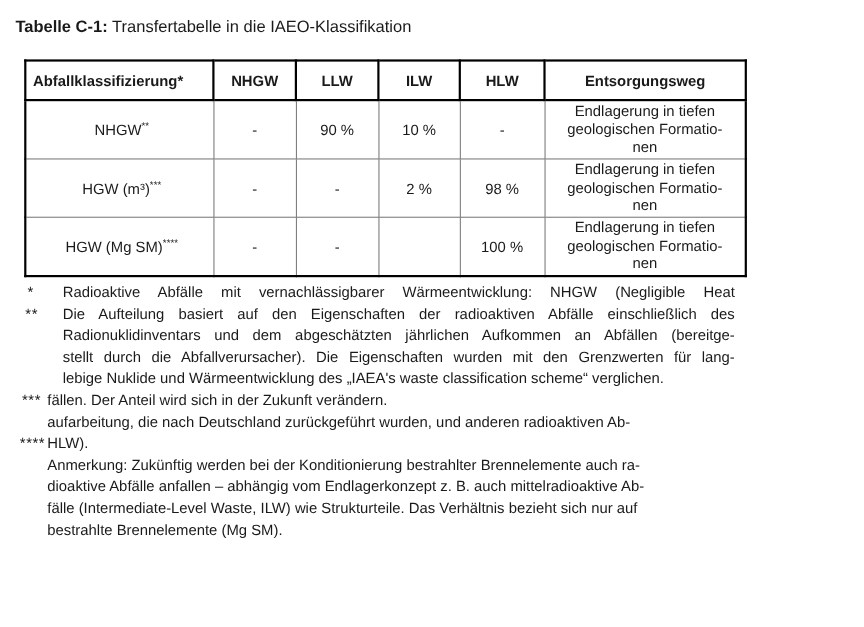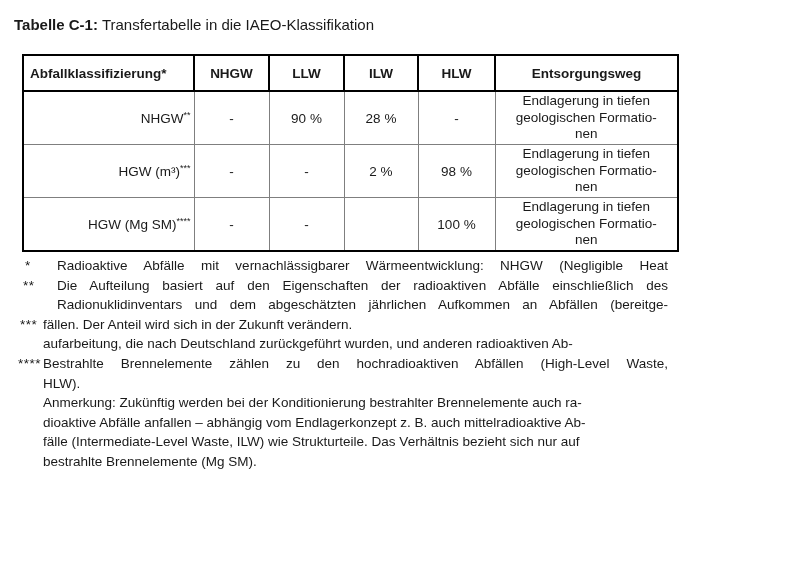--- a/index.html
+++ b/index.html
@@ -27,21 +27,21 @@
     border: 2px solid #000;
     font-weight: bold; height: 34px; text-align: center;
     padding: 0 4px; white-space: nowrap; overflow: hidden;
   }
   table.transfer th.c1 { text-align: left; padding-left: 6px; }
   table.transfer td {
     border: 1px solid #7f7f7f;
     height: 50px; text-align: center; vertical-align: middle;
     padding: 0 3px; white-space: nowrap; overflow: hidden;
   }
-  table.transfer td.c1 { text-align: right; padding-left: 7px; }
+  table.transfer td.c1 { text-align: center; padding-left: 7px; }
   table.transfer td.route {
     white-space: pre-line; line-height: 16.4px; padding: 1px 4px;
   }
   sup.fnref { font-size: 9px; vertical-align: super; line-height: 0; }
 
   
   .footnotes { position: absolute; left: 0; top: 256px; width: 785px; }
   .fn {
     position: relative; width: 668px; box-sizing: border-box;
     font-size: 13.5px; line-height: 19.6px;
@@ -79,21 +79,21 @@
         <th>ILW</th>
         <th>HLW</th>
         <th>Entsorgungsweg</th>
       </tr>
     </thead>
     <tbody>
       <tr>
         <td class="c1"><span>NHGW</span><sup class="fnref">**</sup></td>
         <td>-</td>
         <td>90 %</td>
-        <td>28 %</td>
+        <td>10 %</td>
         <td>-</td>
         <td class="route">Endlagerung in tiefen
 geologischen Formatio-
 nen</td>
       </tr>
       <tr>
         <td class="c1"><span>HGW (m³)</span><sup class="fnref">***</sup></td>
         <td>-</td>
         <td>-</td>
         <td>2 %</td>
@@ -119,31 +119,32 @@
 
     <div class="fn ind57">
       <span class="marker" style="left:25px">*</span>
       <div class="fline stretch">Radioaktive Abfälle mit vernachlässigbarer Wärmeentwicklung: NHGW (Negligible Heat</div>
     </div>
 
     <div class="fn ind57">
       <span class="marker" style="left:23px">**</span>
       <div class="fline stretch">Die Aufteilung basiert auf den Eigenschaften der radioaktiven Abfälle einschließlich des</div>
       <div class="fline stretch">Radionuklidinventars und dem abgeschätzten jährlichen Aufkommen an Abfällen (bereitge-</div>
+      <div class="fline stretch">stellt durch die Abfallverursacher). Die Eigenschaften wurden mit den Grenzwerten für lang-</div>
+      <div class="fline nostretch">lebige Nuklide und Wärmeentwicklung des „IAEA's waste classification scheme“ verglichen.</div>
     </div>
 
     <div class="fn ind43">
       <span class="marker" style="left:20px">***</span>
       <div class="fline nostretch">fällen. Der Anteil wird sich in der Zukunft verändern.</div>
       <div class="fline nostretch">aufarbeitung, die nach Deutschland zurückgeführt wurden, und anderen radioaktiven Ab-</div>
     </div>
 
     <div class="fn ind43">
       <span class="marker" style="left:18px">****</span>
-      <div class="fline stretch">Bestrahlte Brennelemente zählen zu den hochradioaktiven Abfällen (High-Level Waste,</div>
       <div class="fline nostretch">HLW).</div>
     </div>
 
     <div class="fn ind43">
       <div class="fline nostretch">Anmerkung: Zukünftig werden bei der Konditionierung bestrahlter Brennelemente auch ra-</div>
       <div class="fline nostretch">dioaktive Abfälle anfallen – abhängig vom Endlagerkonzept z. B. auch mittelradioaktive Ab-</div>
       <div class="fline nostretch">fälle (Intermediate-Level Waste, ILW) wie Strukturteile. Das Verhältnis bezieht sich nur auf</div>
       <div class="fline nostretch">bestrahlte Brennelemente (Mg SM).</div>
     </div>
 

